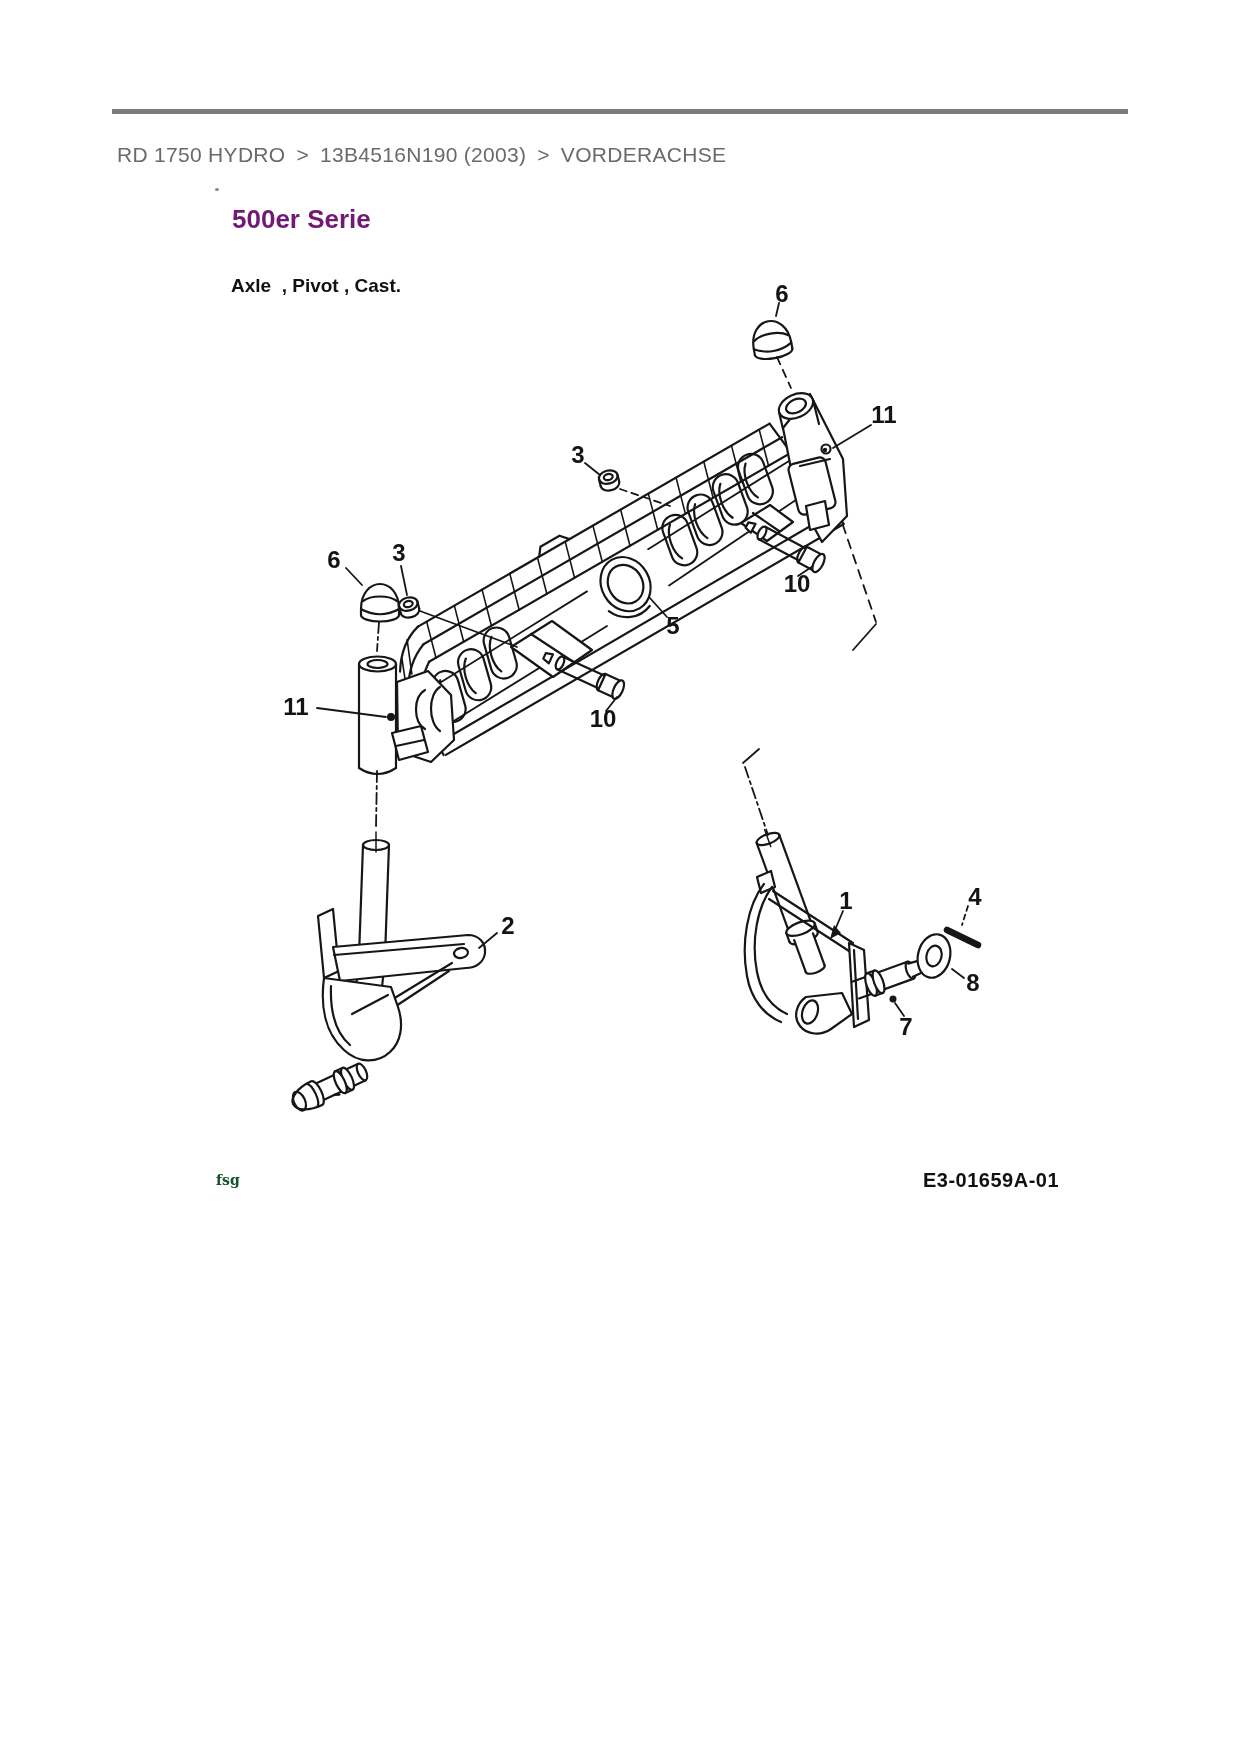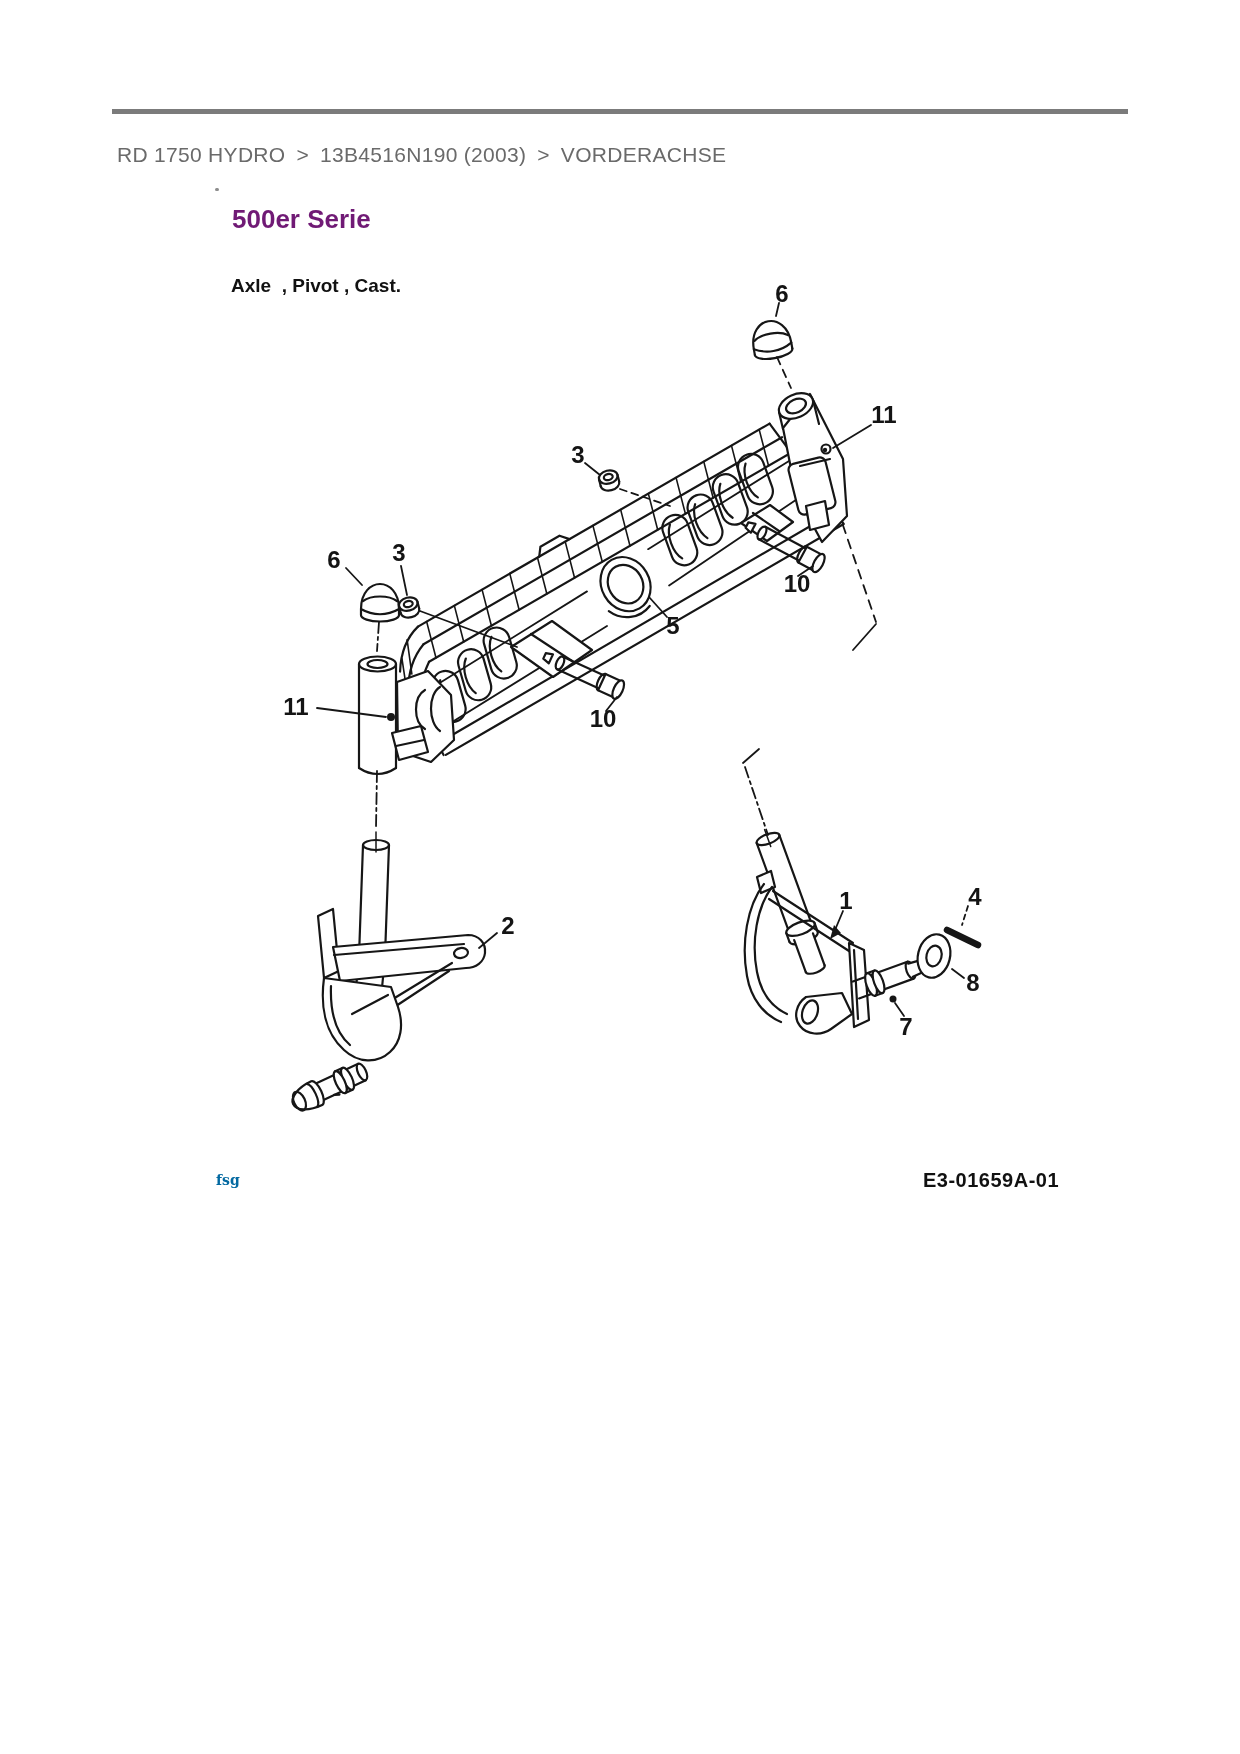--- a/index.html
+++ b/index.html
@@ -19,21 +19,21 @@
   .part-title{position:absolute;left:231px;top:251px;font-size:19px;
               font-weight:bold;color:#111;white-space:pre;margin-top:24px;}
 
   .diagram-layer{position:absolute;left:0;top:0;width:1240px;height:1754px;}
 
   .callout{position:absolute;transform:translate(-50%,-50%);
            font-size:24px;font-weight:bold;color:#141414;line-height:1;
            white-space:nowrap;}
 
   .footer-initials{position:absolute;left:216px;top:1172px;font-size:14px;
-                   font-weight:bold;font-family:"DejaVu Serif",serif;color:#0369a1;}
+                   font-weight:bold;font-family:"DejaVu Serif",serif;color:#14532d;}
   .drawing-number{position:absolute;left:879px;top:1169px;font-size:20px;
                   font-weight:bold;color:#111;letter-spacing:.5px;margin-left:44px;}
 </style>
 </head>
 <body>
 
 <div class="page">
 
   <div class="header-rule"></div>
   <div class="breadcrumb">

